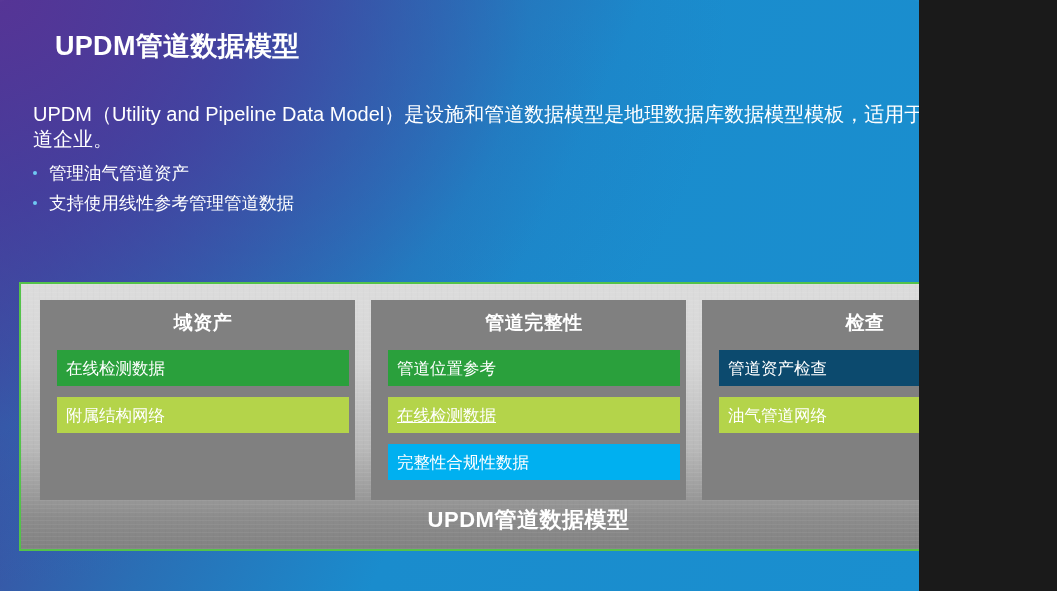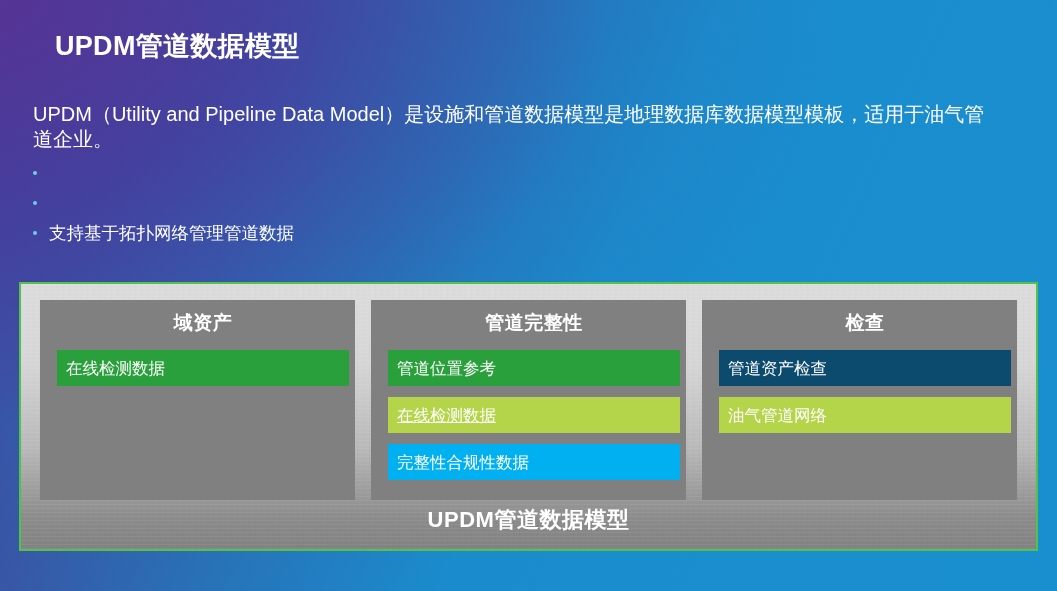--- a/index.html
+++ b/index.html
@@ -6,21 +6,21 @@
   html, body {
     margin: 0;
     padding: 0;
     background: #1a1a1a;
   }
   body {
     font-family: "Liberation Sans", "DejaVu Sans", sans-serif;
   }
   #slide {
     position: relative;
-    width: 1057px;
+    width: 919px;
     height: 591px;
     overflow: hidden;
     background:
       radial-gradient(120% 150% at 0% 0%, rgba(86,52,150,0.95) 0%, rgba(70,60,158,0.72) 22%, rgba(40,110,185,0.30) 48%, rgba(26,143,205,0.0) 66%),
       linear-gradient(115deg, #4b3a8f 0%, #3f4a9e 14%, #2a6fb5 34%, #1a8ccd 54%, #1a8fcf 100%);
   }
   
   #slide .texture {
     position: absolute;
     inset: 0;
@@ -154,38 +154,37 @@
 
   <div class="texture"></div>
 
   <div class="slide-title">UPDM管道数据模型</div>
 
   <div class="lead-para">UPDM（Utility and Pipeline Data Model）是设施和管道数据模型是地理数据库数据模型模板，适用于油气管道企业。</div>
 
   <ul class="bullets">
     <li>
       <span class="dot"></span>
+      <span>管理油气管道资产</span>
     </li>
     <li>
       <span class="dot"></span>
-    </li>
-    <li>
-      <span class="dot"></span>
-      <span>支持基于拓扑网络管理管道数据</span>
+      <span>支持使用线性参考管理管道数据</span>
     </li>
   </ul>
 
   <div class="panel">
     <div class="panel-texture"></div>
 
     <div class="columns">
 
       <div class="column">
         <div class="column-title">域资产</div>
         <div class="item" style="background: rgb(42, 160, 60);">在线检测数据</div>
+        <div class="item" style="background: rgb(180, 212, 74);">附属结构网络</div>
       </div>
 
       <div class="column">
         <div class="column-title">管道完整性</div>
         <div class="item" style="background: rgb(42, 160, 60);">管道位置参考</div>
         <div class="item" style="background: rgb(180, 212, 74); text-decoration: underline;">在线检测数据</div>
         <div class="item" style="background: rgb(0, 176, 240);">完整性合规性数据</div>
       </div>
 
       <div class="column">

